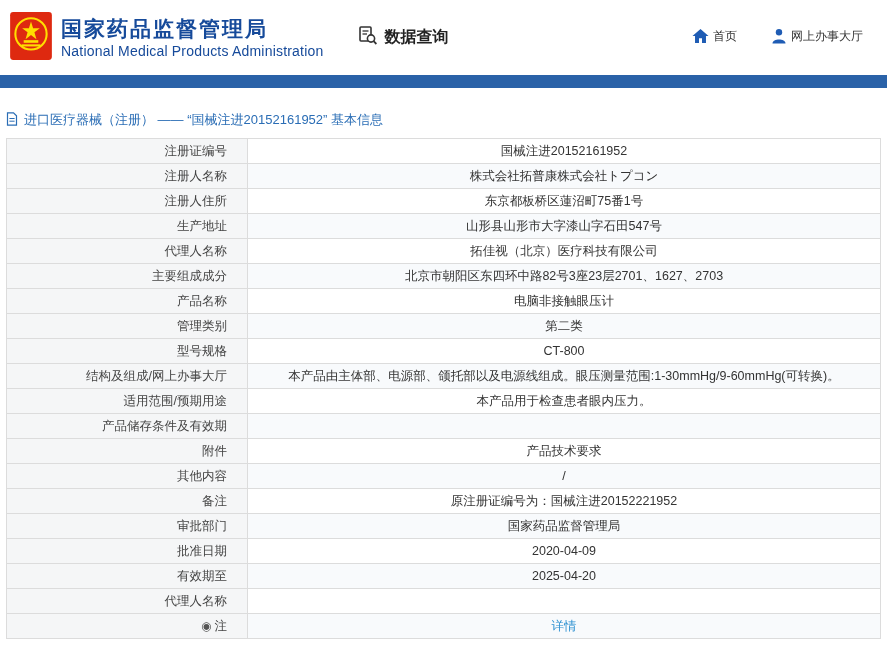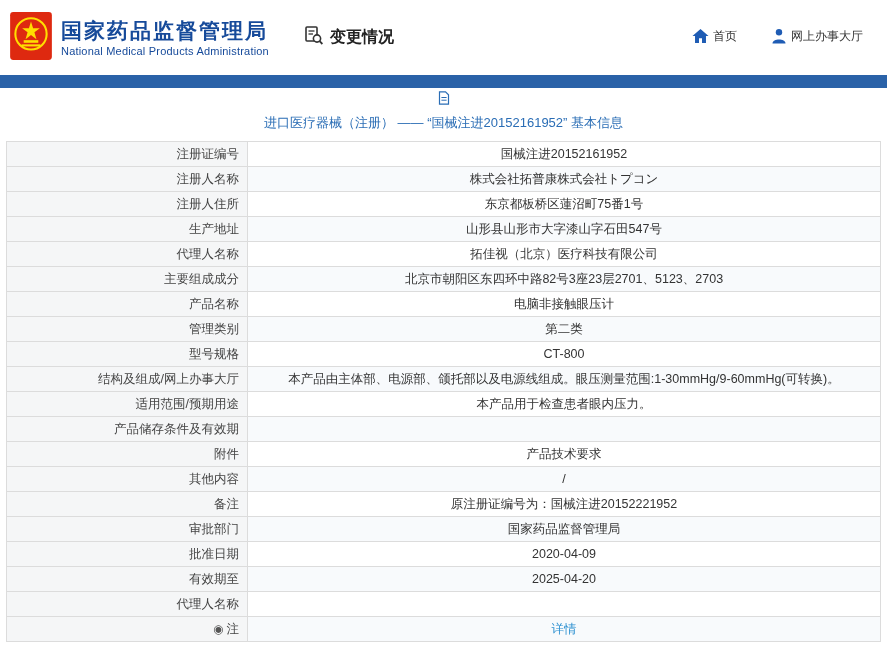--- a/index.html
+++ b/index.html
@@ -22,21 +22,21 @@
     background:#ffffff;
   }
   .logo-block { display:flex; align-items:center; gap:9px; }
   .org-names { display:flex; flex-direction:column; justify-content:center; }
   .org-zh {
     font-size:21px; font-weight:bold; letter-spacing:2px;
     color:var(--accent-blue,#164a9a);
     line-height:1.2;
   }
   .org-en {
-    font-size:11px; color:var(--accent-blue,#164a9a);
+    font-size:14px; color:var(--accent-blue,#164a9a);
     letter-spacing:0.2px; margin-top:2px;
   }
   .data-query {
     display:flex; align-items:center; gap:6px;
     margin-left:34px;
     font-size:16px; font-weight:600; color:#222;
     cursor:pointer;
   }
   .right-nav { margin-left:auto; display:flex; gap:34px; padding-right:4px; }
   .nav-item {
@@ -44,37 +44,36 @@
     gap:4px; font-size:12px; color:#333; cursor:pointer;
     min-width:36px;
   }
 
   
   .blue-bar { height:13px; background:var(--bar-blue,#2a62a8); }
 
   
   .breadcrumb {
     display:flex; align-items:center; gap:6px;
-    margin:3px 6px 9px 6px;
+    margin:23px 6px 9px 6px;
     font-size:13px;
     color:var(--breadcrumb-blue,#2a6db5);
-    flex-direction:column;
   }
 
   
   .info-table {
     border-collapse:collapse;
     table-layout:fixed;
     width:875px;
     margin:0 6px;
   }
   .info-table td {
     border:1px solid #dcdcdc;
     height:25px;
-    padding:0 8px;
+    padding:0 20px;
     font-size:12.5px;
     white-space:nowrap;
     overflow:hidden;
   }
   .label-cell {
     width:241px;
     text-align:right;
     background:#f5f6f7;
     color:#444;
   }
@@ -109,21 +108,21 @@
   <div class="data-query">
     <span>
       <svg width="21" height="21" viewBox="0 0 21 21">
         <rect x="3" y="2" width="11" height="14" rx="1" fill="none" stroke="#333" stroke-width="1.6"></rect>
         <line x1="5.5" y1="6" x2="11.5" y2="6" stroke="#333" stroke-width="1.3"></line>
         <line x1="5.5" y1="9" x2="10" y2="9" stroke="#333" stroke-width="1.3"></line>
         <circle cx="14" cy="13.5" r="3.6" fill="#fff" stroke="#333" stroke-width="1.6"></circle>
         <line x1="16.6" y1="16.2" x2="19.4" y2="19" stroke="#333" stroke-width="1.8"></line>
       </svg>
     </span>
-    <span>变更情况</span>
+    <span>数据查询</span>
   </div>
 
   <div class="right-nav">
     <div class="nav-item">
       <span>
         <svg width="17" height="16" viewBox="0 0 18 16">
           <path d="M9 0.5 L17.5 8 H14.8 V15.5 H10.6 V10.4 H7.4 V15.5 H3.2 V8 H0.5 Z" fill="#1f5cb4"></path>
         </svg>
       </span>
       <span>首页</span>
@@ -170,21 +169,21 @@
       <tr class="alt">
         <td class="label-cell">生产地址</td>
         <td class="value-cell">山形县山形市大字漆山字石田547号</td>
       </tr>
       <tr>
         <td class="label-cell">代理人名称</td>
         <td class="value-cell">拓佳视（北京）医疗科技有限公司</td>
       </tr>
       <tr class="alt">
         <td class="label-cell">主要组成成分</td>
-        <td class="value-cell">北京市朝阳区东四环中路82号3座23层2701、5123、2703</td>
+        <td class="value-cell">北京市朝阳区东四环中路82号3座23层2701、1627、2703</td>
       </tr>
       <tr>
         <td class="label-cell">产品名称</td>
         <td class="value-cell">电脑非接触眼压计</td>
       </tr>
       <tr class="alt">
         <td class="label-cell">管理类别</td>
         <td class="value-cell">第二类</td>
       </tr>
       <tr>

